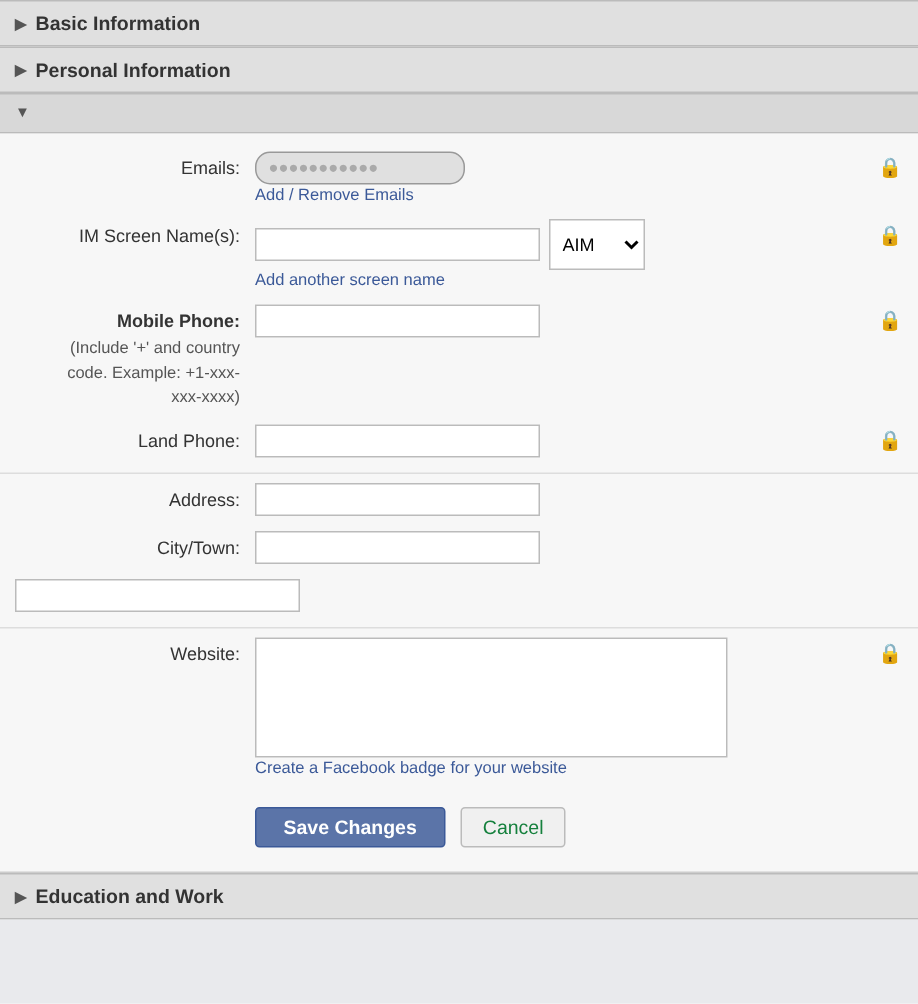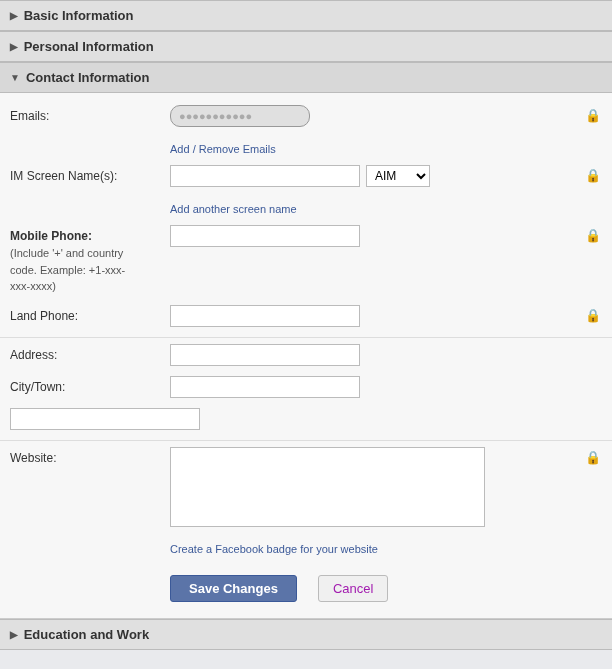--- a/index.html
+++ b/index.html
@@ -38,21 +38,22 @@
       display: flex;
       align-items: flex-start;
       margin-bottom: 10px;
       padding: 0 10px;
       position: relative;
     }
 
     .form-label {
       width: 160px;
       min-width: 160px;
-      text-align: left;
+      text-align: right;
+      padding-right: 10px;
       color: #333;
       font-size: 12px;
       padding-top: 3px;
       line-height: 1.4;
     }
 
     .form-control-area {
       flex: 1;
       display: flex;
       flex-direction: column;
@@ -77,34 +78,34 @@
       padding: 3px 8px;
       color: #aaa;
       font-size: 11px;
     }
 
     .link-text {
       color: #3b5998;
       font-size: 11px;
       text-decoration: none;
       cursor: pointer;
-      margin-top: 16px;
+      margin-top: 1px;
     }
 
     .im-row {
       display: flex;
       align-items: center;
       gap: 6px;
     }
 
     .im-select {
       border: 1px solid #bbb;
       padding: 2px 4px;
       font-size: 12px;
-      height: 22px;
+      height: 34px;
       background: #fff;
     }
 
     .lock-icon {
       position: absolute;
       right: 10px;
       top: 3px;
       color: #999;
       font-size: 13px;
     }
@@ -115,38 +116,38 @@
       height: 80px;
       background: #fff;
       resize: none;
       font-size: 12px;
       padding: 3px 5px;
     }
 
     .save-area {
       display: flex;
       align-items: center;
-      gap: 21px;
+      gap: 10px;
       padding: 10px 10px 4px 170px;
     }
 
     .btn-save {
       background: #5b74a8;
       color: #fff;
       border: 1px solid #3b5998;
       padding: 5px 18px;
       font-size: 13px;
       font-weight: bold;
       cursor: pointer;
       border-radius: 3px;
     }
 
     .btn-cancel {
       background: #f0f0f0;
-      color: #a21caf;
+      color: #15803d;
       border: 1px solid #bbb;
       padding: 5px 14px;
       font-size: 13px;
       cursor: pointer;
       border-radius: 3px;
     }
 
     .divider-row {
       border-top: 1px solid #ddd;
       margin: 6px 0;
@@ -170,21 +171,20 @@
   <span>Basic Information</span>
 </div>
 
 <div class="section-header section-collapsed">
   <span class="arrow">▶</span>
   <span>Personal Information</span>
 </div>
 
 <div class="section-header">
   <span class="arrow">▼</span>
-  <span>Contact Information</span>
 </div>
 
 <div class="section-content">
 
   <div class="form-row">
     <div class="form-label">Emails:</div>
     <div class="form-control-area">
       <input type="text" class="email-input" value="●●●●●●●●●●●" readonly="" style="">
       <a class="link-text">Add / Remove Emails</a>
     </div>

